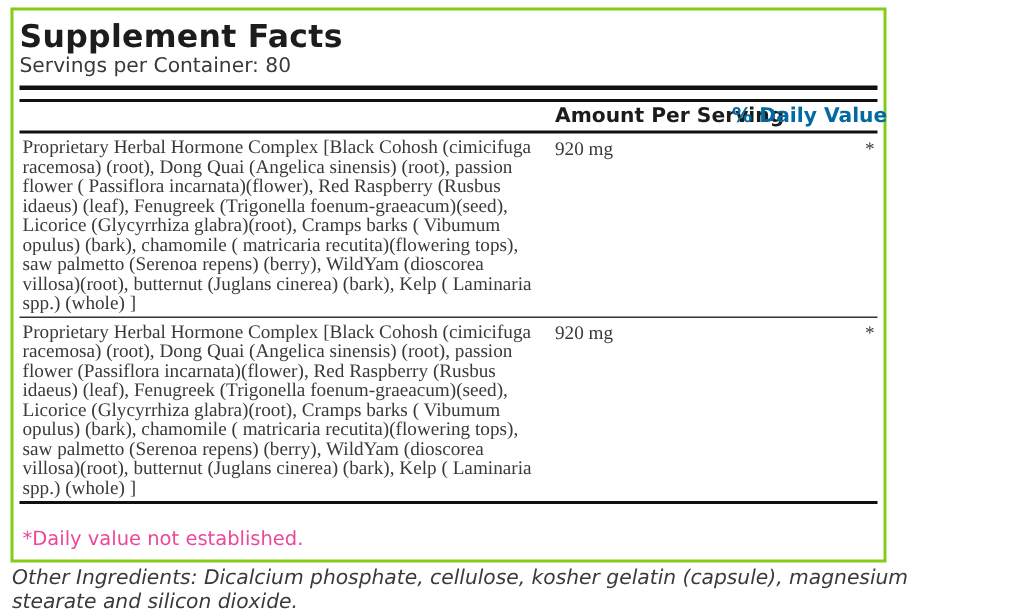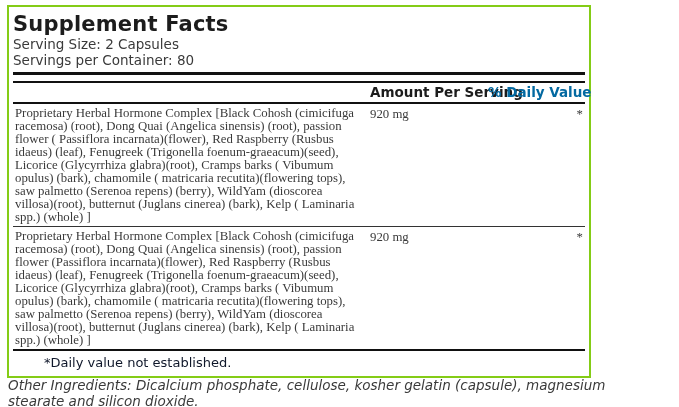--- a/index.html
+++ b/index.html
@@ -102,23 +102,22 @@
     line-height: 13px;
     color: #3a3a3a;
     text-align: right;
     padding-top: 1px;
     padding-right: 2px;
     white-space: nowrap;
   }
   .footnote {
     font-size: 13px;
     line-height: 15px;
-    color: #0f172a;
-    padding: 4px 0 6px 2px;
-    margin-left: 29px;
+    color: #ec4899;
+    padding: 16px 0 6px 2px;
   }
   .other-ingredients {
     position: absolute;
     left: 8px;
     top: 378px;
     width: 648px;
     font-style: italic;
     font-size: 13.5px;
     line-height: 15.5px;
     color: #3a3a3a;
@@ -126,21 +125,20 @@
 </style>
 </head>
 <body>
 
 <div class="page">
 
   <div class="facts-box">
 
     <div class="title">Supplement Facts</div>
 
-    <div class="serving-line">Serving Size: 2 Capsules</div>
 
     <div class="serving-line">Servings per Container: 80</div>
 
     <div class="rule-thick"></div>
     <div class="gap-6"></div>
     <div class="rule-med"></div>
 
     <div class="row-grid header-row">
       <div class="header-amount">Amount Per Serving</div>
       <div class="header-dv">% Daily Value</div>

